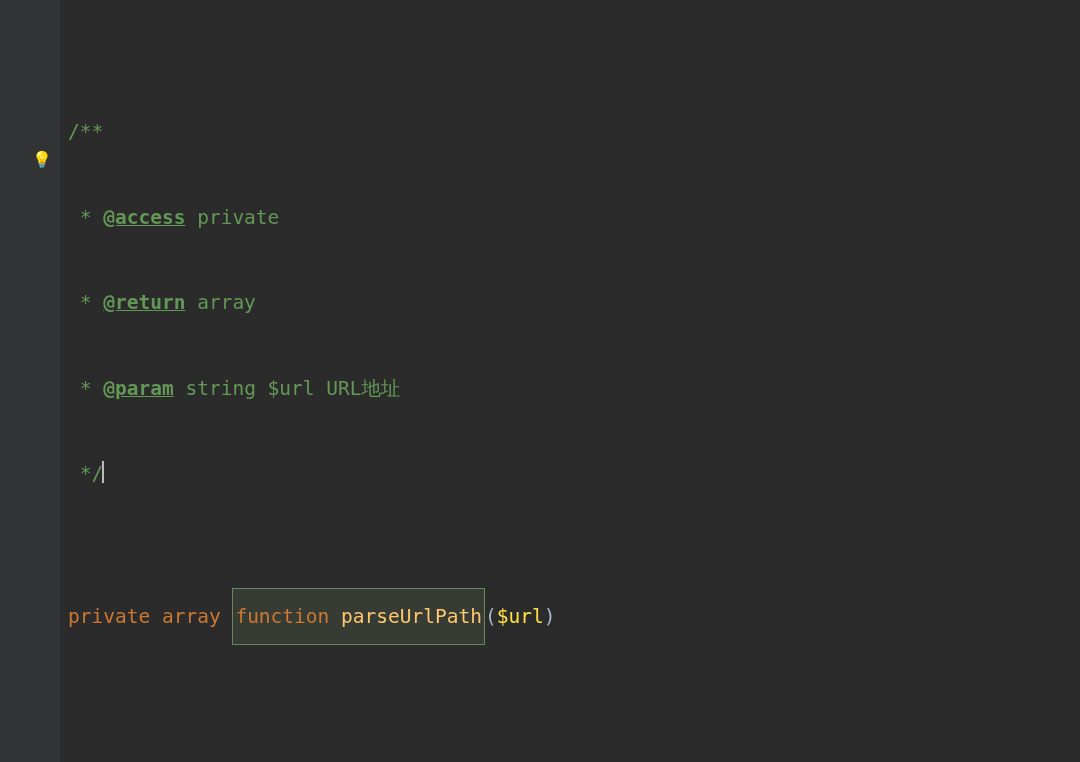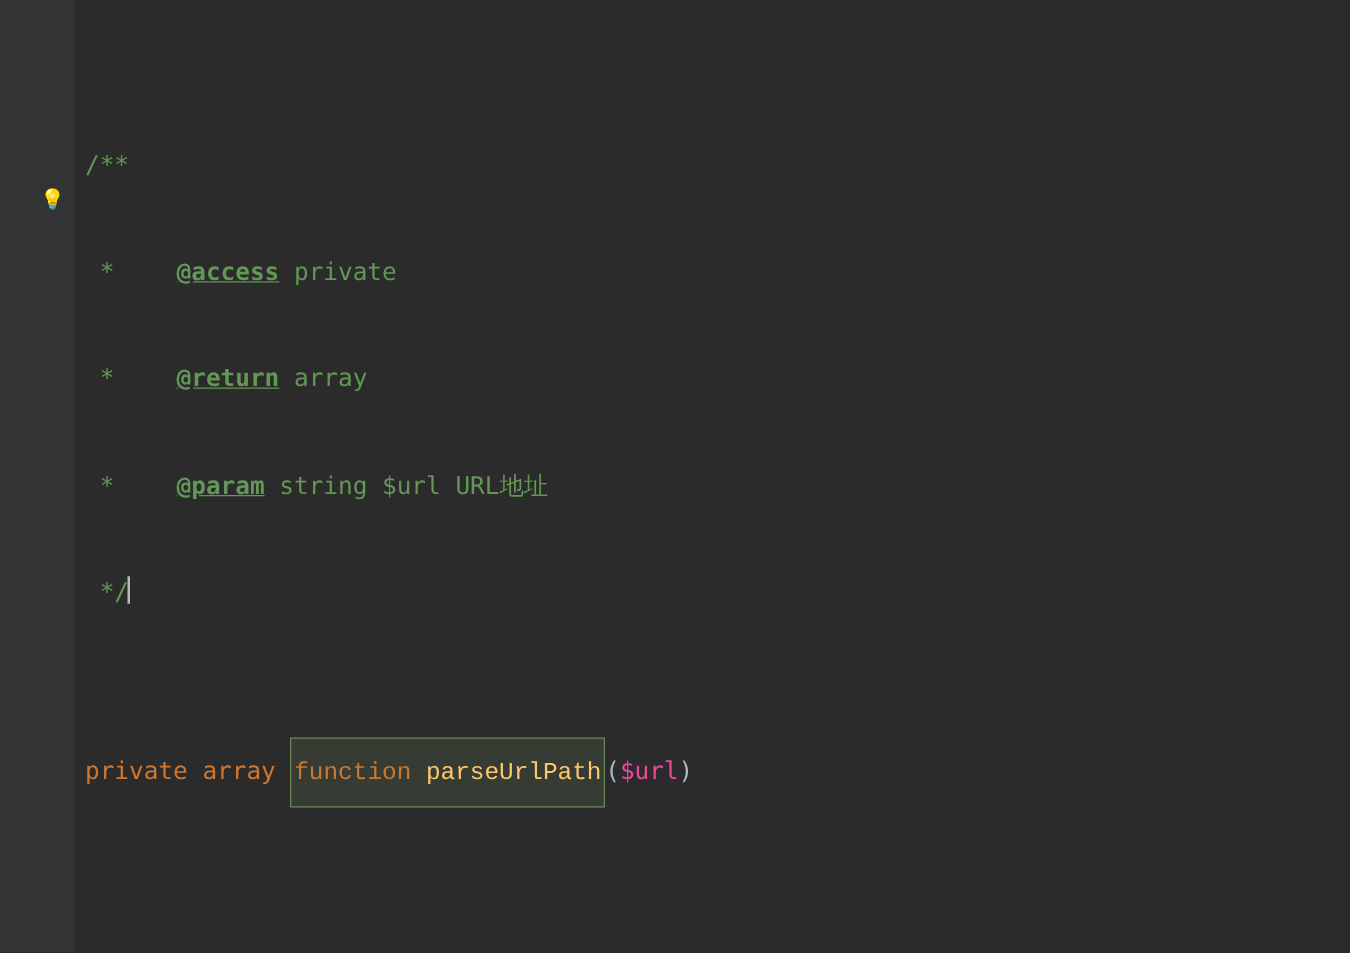--- a/index.html
+++ b/index.html
@@ -34,29 +34,28 @@
   }
   .code {
     flex: 1;
     padding: 4px 0 0 8px;
     color: #a9b7c6;
     white-space: pre;
     position: relative;
   }
   .line { height: 28.5px; }
   .c-doc      { color: #629755; }
-  .c-doctag   { color: #629755; font-weight: bold; text-decoration: underline; margin-left: 38px; }
+  .c-doctag   { color: #629755; font-weight: bold; text-decoration: underline; }
   .c-keyword  { color: #cc7832; }
-  .c-var      { color: #ec4899; }
+  .c-var      { color: #fde047; }
   .fn-box {
     border: 1px solid #6a8759;
     background: rgba(106,135,89,0.18);
     padding: 16px 2px;
     color: #ffc66d;
-    font-family: Liberation Mono, monospace;
   }
   .caret {
     display: inline-block;
     width: 2px;
     height: 22px;
     background: #bbbbbb;
     vertical-align: -3px;
     margin-left: -1px;
   }
 </style>

